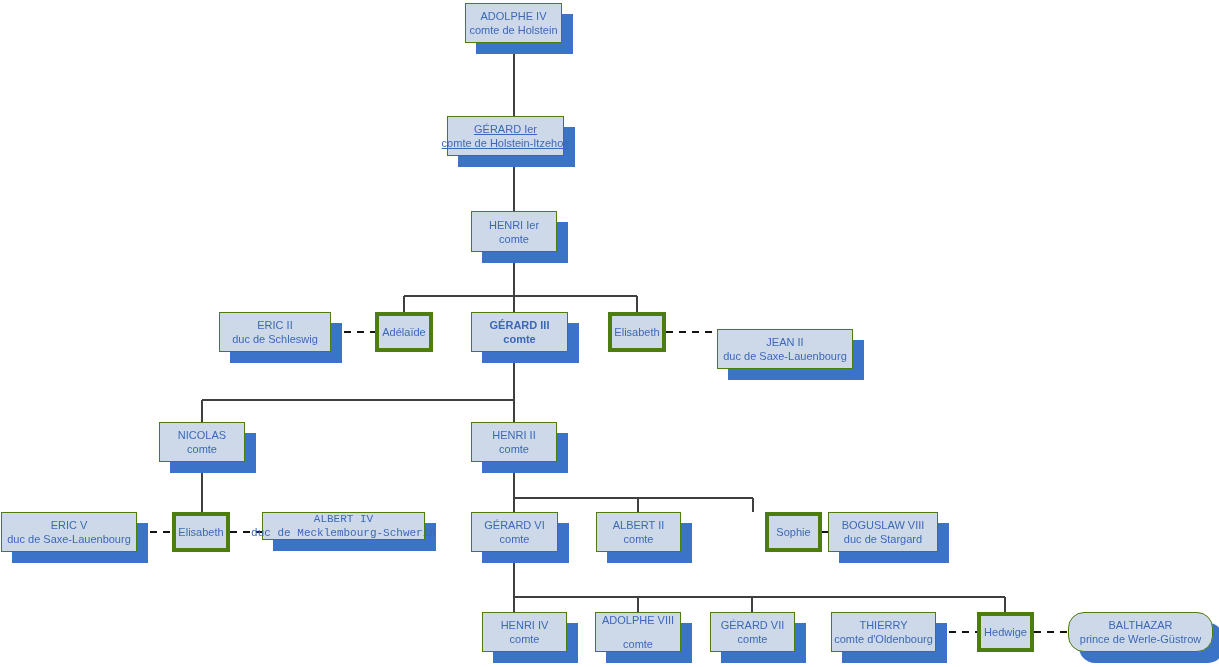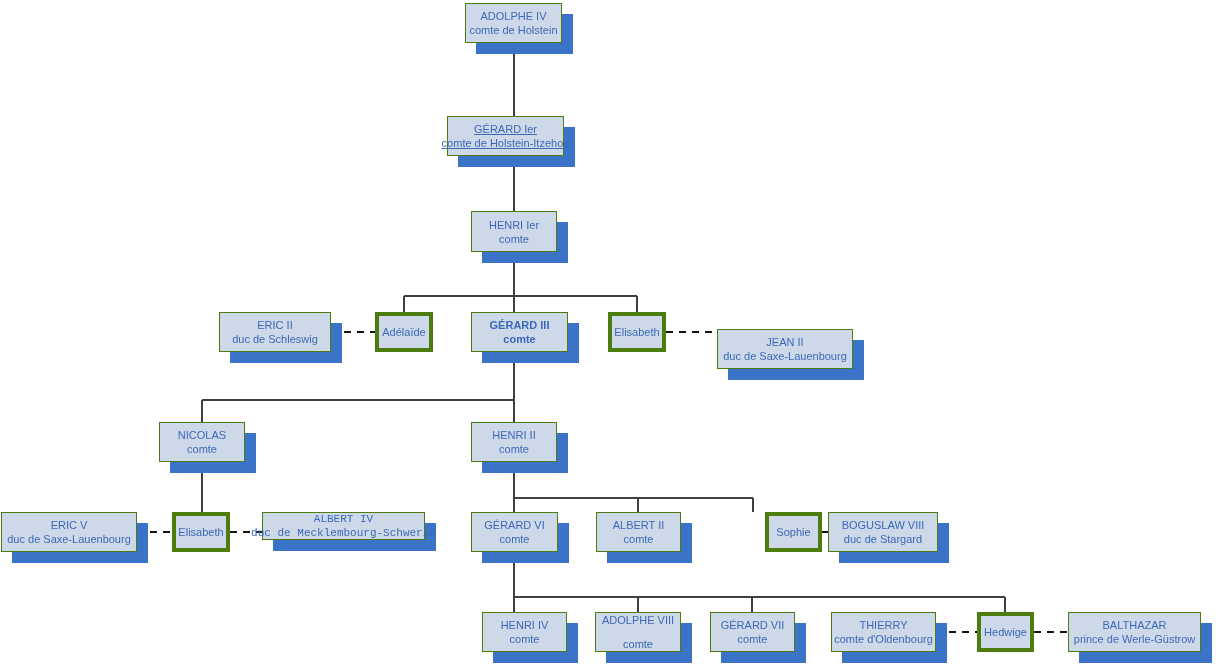--- a/index.html
+++ b/index.html
@@ -167,18 +167,18 @@
         <span class="name-line">GÉRARD VII</span>
         <span class="title-line">comte</span>
       </div>
       <div class="node has-shadow" style="left: 831px; top: 612px; width: 105px; height: 40px;">
         <span class="name-line">THIERRY</span>
         <span class="title-line">comte d'Oldenbourg</span>
       </div>
       <div class="node" style="left: 977px; top: 612px; width: 57px; height: 40px; text-align: right;">
         <span class="name-line">Hedwige</span>
       </div>
-      <div class="node has-shadow" style="left: 1068px; top: 612px; width: 133px; height: 40px;">
+      <div class="node has-shadow" style="left: 1068px; top: 612px; width: 145px; height: 40px; border-radius: 16px;">
         <span class="name-line">BALTHAZAR</span>
         <span class="title-line">prince de Werle-Güstrow</span>
       </div>
     </div>
 </div>
 
 </body></html>

